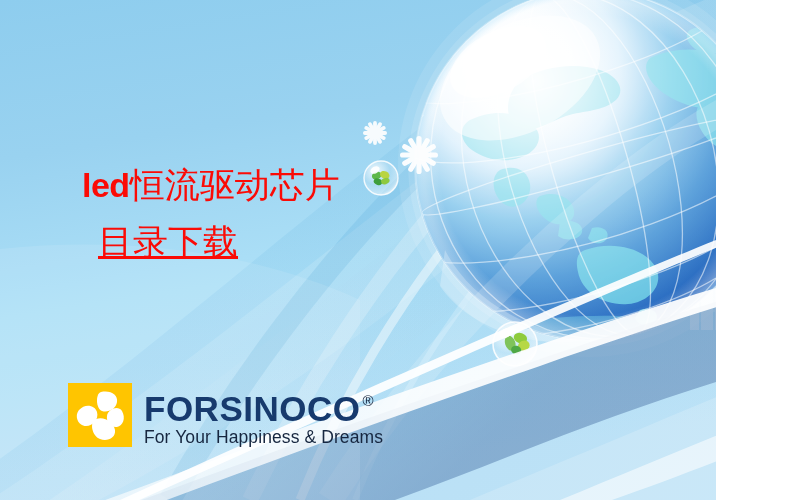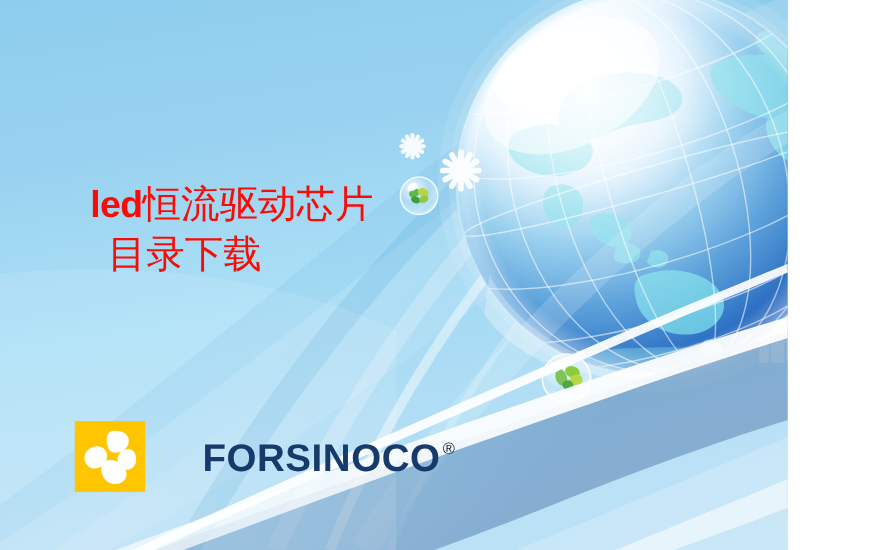--- a/index.html
+++ b/index.html
@@ -39,31 +39,31 @@
     letter-spacing: 0px;
   }
   #headline .hl-line .latin {
     font-family: "Liberation Sans", "DejaVu Sans", sans-serif;
     font-weight: 700;
     font-size: 34px;
     letter-spacing: -0.5px;
   }
   #headline .hl-line.second {
     padding-left: 16px;
-    margin-top: 0;
+    margin-top: 11px;
+    text-decoration: underline;
   }
   
   #logo {
     position: absolute;
     left: 68px;
     top: 383px;
     z-index: 45;
     display: flex;
-    align-items: center;
-    gap: 40px;
+    align-items: flex-end;
   }
   #logo-mark {
     width: 64px;
     height: 64px;
     flex: 0 0 auto;
     background: #ffc500;
     position: relative;
   }
   #logo-mark svg { display: block; width: 64px; height: 64px; }
   #logo-text {
@@ -380,16 +380,17 @@
 
           <path d="M 28 36 C 36 33 46 39 47 47 C 48 55 39 59 32 56 C 24 53 21 39 28 36 Z"></path>
         </g>
       </svg>
     </div>
     <div id="logo-text">
       <div id="logo-wordmark">
         <span>FORSINOCO</span>
           <span class="reg">®</span>
       </div>
+      <div id="logo-tagline">For Your Happiness &amp; Dreams</div>
     </div>
   </div>
 
 </div>
 
 </body></html>

